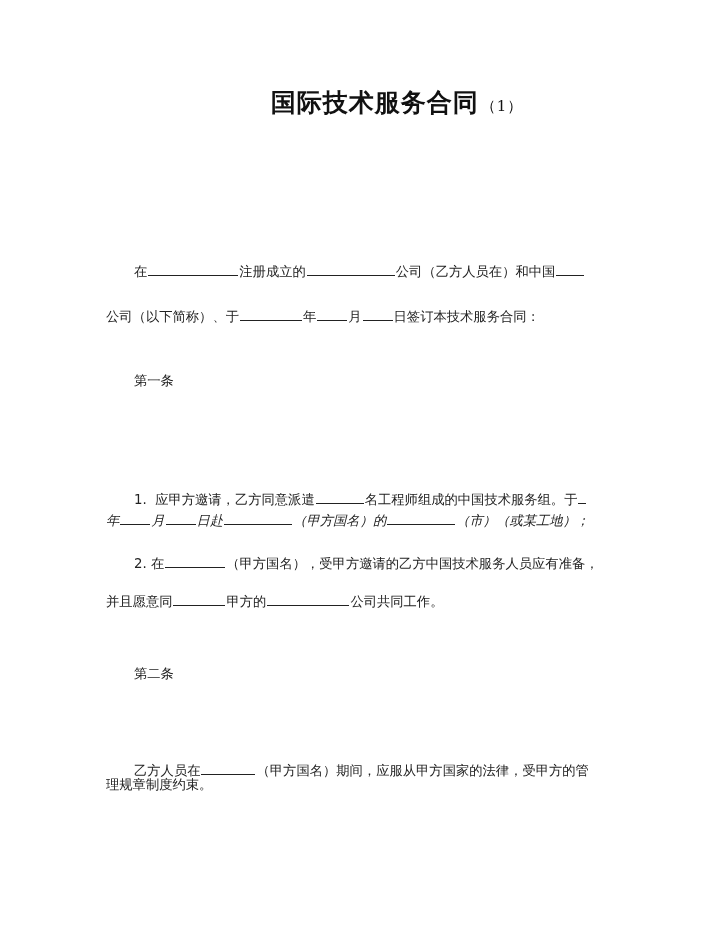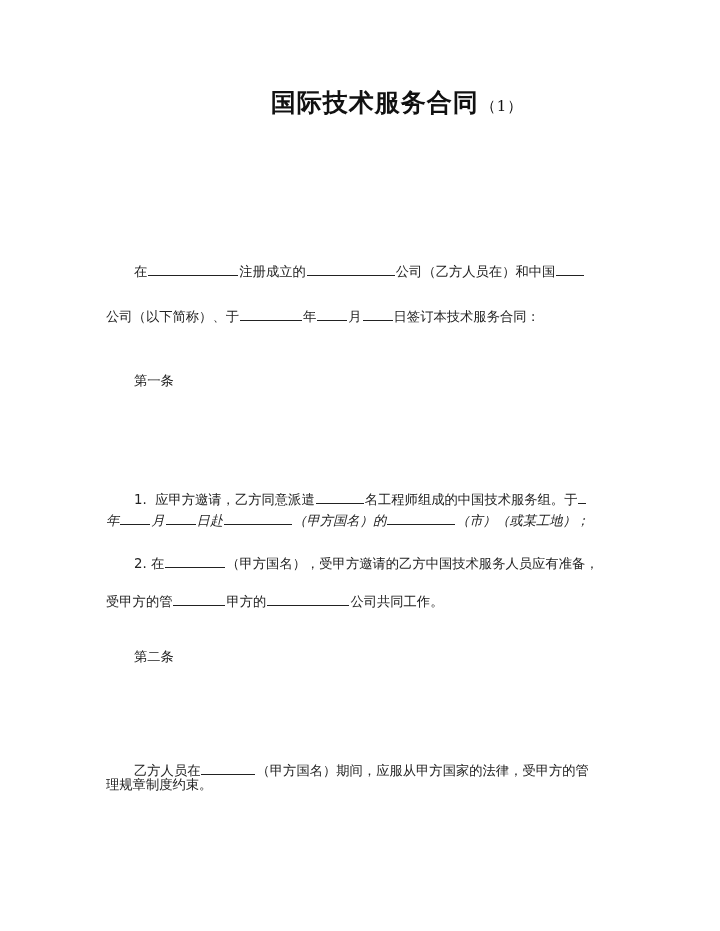--- a/index.html
+++ b/index.html
@@ -44,21 +44,21 @@
   <span style="white-space:pre">1.  应甲方邀请，乙方同意派遣</span><span class="blank" style="width:48px"></span><span>名工程师组成的中国技术服务组。于</span><span class="blank" style="width:8px"></span>
 </div>
 <div class="line" style="top:510px;font-style:italic;">
   <span>年</span><span class="blank" style="width:30px"></span><span>月</span><span class="blank" style="width:30px"></span><span>日赴</span><span class="blank" style="width:68px"></span><span>（甲方国名）的</span><span class="blank" style="width:68px"></span><span>（市）（或某工地）；</span>
 </div>
 
 <div class="line indent" style="top:553px;text-align:right;">
   <span>2. 在</span><span class="blank" style="width:60px"></span><span>（甲方国名），受甲方邀请的乙方中国技术服务人员应有准备，</span>
 </div>
 <div class="line" style="top:591px;">
-  <span>受甲方的管</span><span class="blank" style="width:52px"></span><span>甲方的</span><span class="blank" style="width:82px"></span><span>公司共同工作。</span>
+  <span>并且愿意同</span><span class="blank" style="width:52px"></span><span>甲方的</span><span class="blank" style="width:82px"></span><span>公司共同工作。</span>
 </div>
 
-<div class="line indent" style="top:648px;font-family:Liberation Mono, monospace;">第二条</div>
+<div class="line indent" style="top:664px;">第二条</div>
 
 <div class="line indent" style="top:760px;">
   <span>乙方人员在</span><span class="blank" style="width:54px"></span><span>（甲方国名）期间，应服从甲方国家的法律，受甲方的管</span>
 </div>
 <div class="line" style="top:775px;">理规章制度约束。</div>
 
 </body></html>

